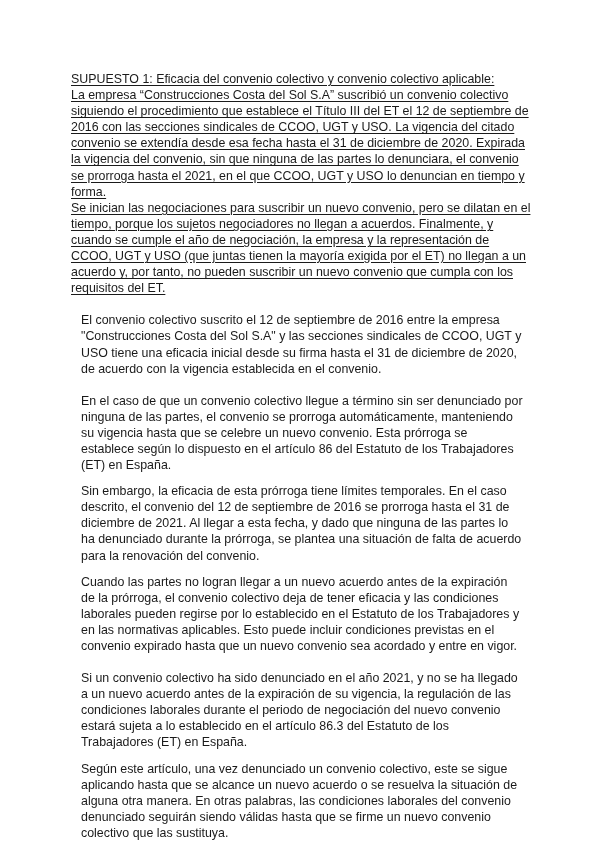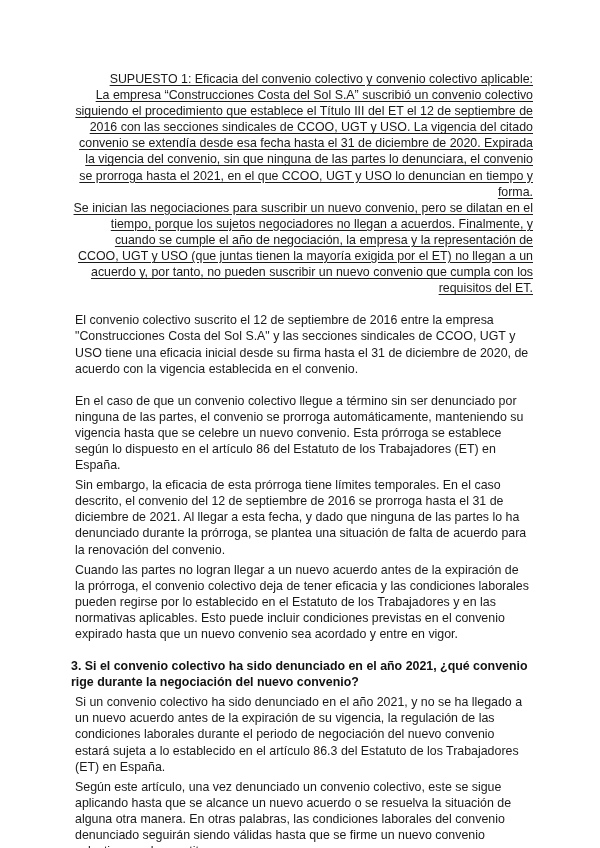--- a/index.html
+++ b/index.html
@@ -20,37 +20,36 @@
       left: 71px;
       top: 71px;
       width: 462px;
       font-size: 12.4px;
       line-height: 16.1px;
     }
     .intro p {
       margin: 0;
       text-decoration: underline;
       text-underline-offset: 2px;
-      text-align: right;
     }
     .section {
       margin-top: 16px;
     }
     .section h2 {
       margin: 0;
       font-size: 12.4px;
       line-height: 16.1px;
       font-weight: bold;
       color: #111;
     }
     .section h2 .q-tail {
       font-weight: normal;
     }
     .section p {
-      margin: 4px;
+      margin: 10px;
     }
   </style>
 </head>
 <body>
 
 <div class="page">
 
   <div class="intro">
     <p>SUPUESTO 1: Eficacia del convenio colectivo y convenio colectivo aplicable:</p>
     <p>La empresa “Construcciones Costa del Sol S.A” suscribió un convenio colectivo siguiendo el procedimiento que establece el Título III del ET el 12 de septiembre de 2016 con las secciones sindicales de CCOO, UGT y USO. La vigencia del citado convenio se extendía desde esa fecha hasta el 31 de diciembre de 2020. Expirada la vigencia del convenio, sin que ninguna de las partes lo denunciara, el convenio se prorroga hasta el 2021, en el que CCOO, UGT y USO lo denuncian en tiempo y forma.</p>
@@ -61,18 +60,17 @@
     <p>El convenio colectivo suscrito el 12 de septiembre de 2016 entre la empresa "Construcciones Costa del Sol S.A" y las secciones sindicales de CCOO, UGT y USO tiene una eficacia inicial desde su firma hasta el 31 de diciembre de 2020, de acuerdo con la vigencia establecida en el convenio.</p>
   </div>
 
   <div class="section">
     <p>En el caso de que un convenio colectivo llegue a término sin ser denunciado por ninguna de las partes, el convenio se prorroga automáticamente, manteniendo su vigencia hasta que se celebre un nuevo convenio. Esta prórroga se establece según lo dispuesto en el artículo 86 del Estatuto de los Trabajadores (ET) en España.</p>
     <p>Sin embargo, la eficacia de esta prórroga tiene límites temporales. En el caso descrito, el convenio del 12 de septiembre de 2016 se prorroga hasta el 31 de diciembre de 2021. Al llegar a esta fecha, y dado que ninguna de las partes lo ha denunciado durante la prórroga, se plantea una situación de falta de acuerdo para la renovación del convenio.</p>
     <p>Cuando las partes no logran llegar a un nuevo acuerdo antes de la expiración de la prórroga, el convenio colectivo deja de tener eficacia y las condiciones laborales pueden regirse por lo establecido en el Estatuto de los Trabajadores y en las normativas aplicables. Esto puede incluir condiciones previstas en el convenio expirado hasta que un nuevo convenio sea acordado y entre en vigor.</p>
   </div>
 
   <div class="section">
-    <h2><span>3.  Si el convenio colectivo ha sido denunciado en el año 2021, ¿qué convenio rige durante la negociación del nuevo convenio?</span></h2>
     <p>Si un convenio colectivo ha sido denunciado en el año 2021, y no se ha llegado a un nuevo acuerdo antes de la expiración de su vigencia, la regulación de las condiciones laborales durante el periodo de negociación del nuevo convenio estará sujeta a lo establecido en el artículo 86.3 del Estatuto de los Trabajadores (ET) en España.</p>
     <p>Según este artículo, una vez denunciado un convenio colectivo, este se sigue aplicando hasta que se alcance un nuevo acuerdo o se resuelva la situación de alguna otra manera. En otras palabras, las condiciones laborales del convenio denunciado seguirán siendo válidas hasta que se firme un nuevo convenio colectivo que las sustituya.</p>
   </div>
 
 </div>
 
 </body></html>

